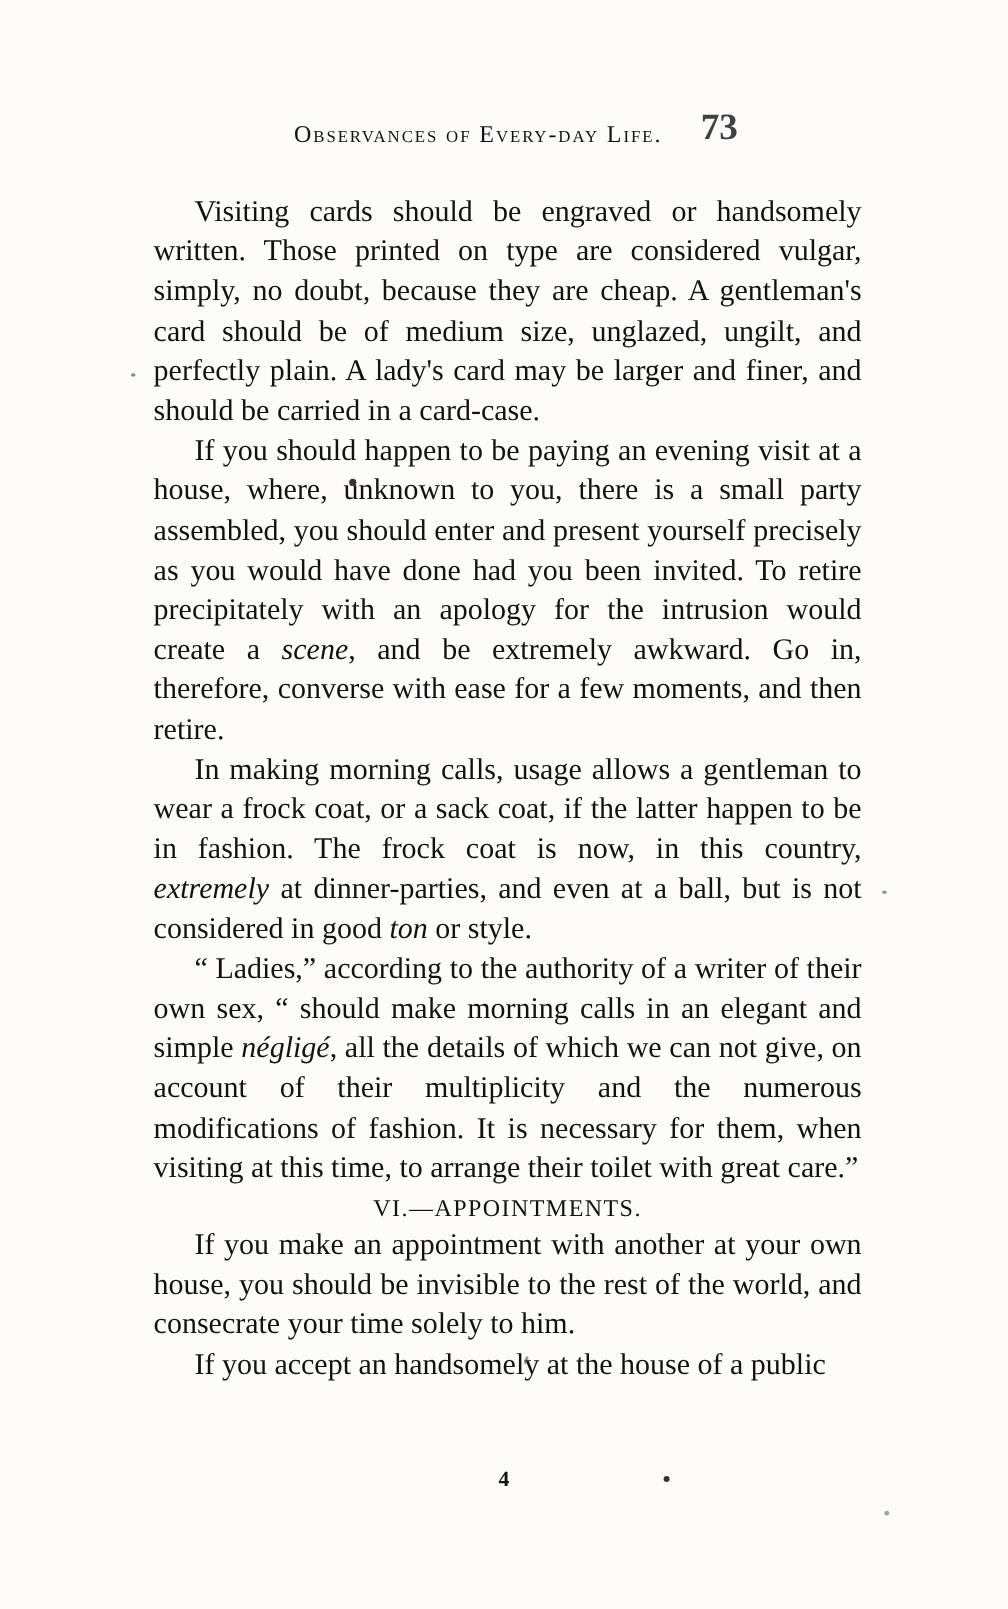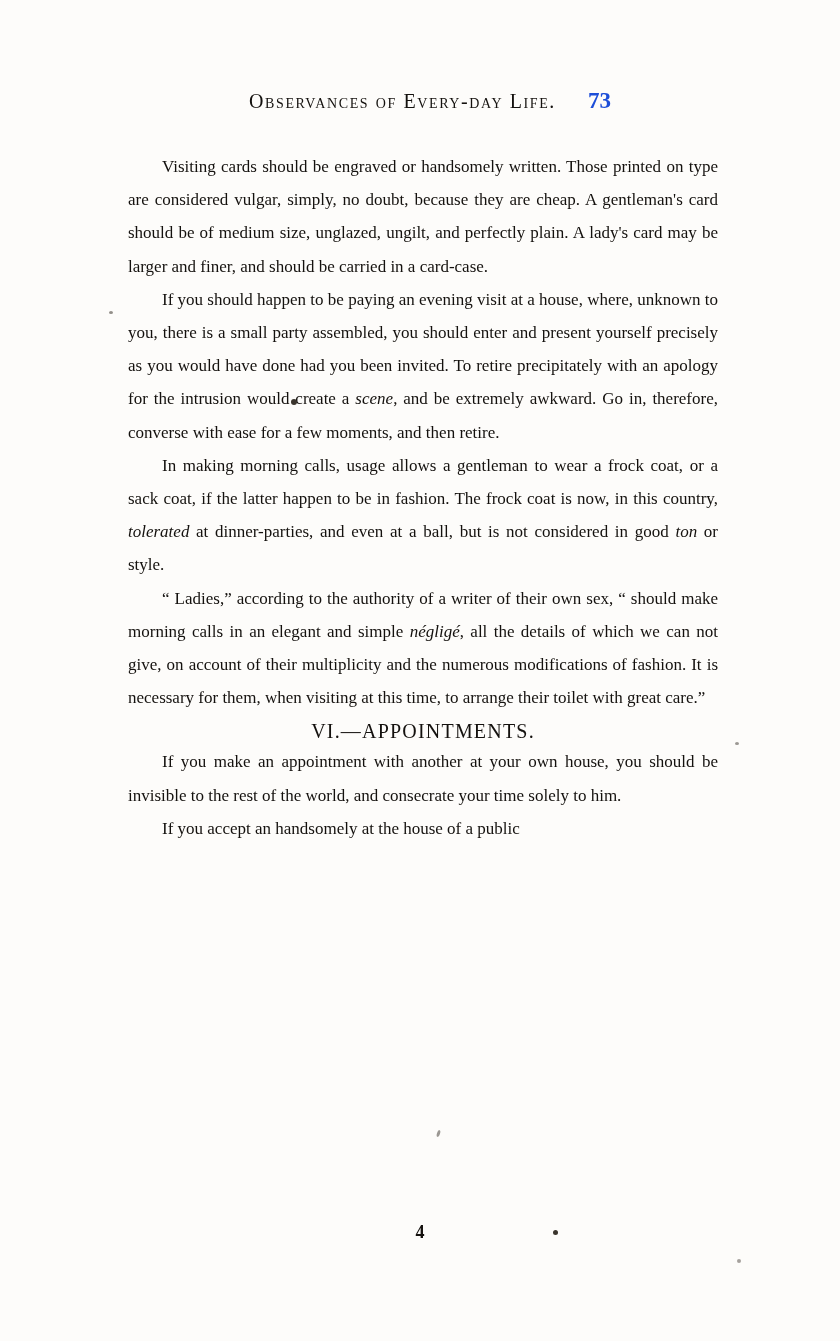--- a/index.html
+++ b/index.html
@@ -21,45 +21,45 @@
     background: #fdfcfa;
   }
   .content {
     position: absolute;
     left: 128px;
     top: 88px;
     width: 590px;
   }
   .running-head {
     display: flex;
-    align-items: center;
+    align-items: flex-end;
     justify-content: center;
     gap: 18px;
     margin: 0 0 36px 0;
     white-space: nowrap;
   }
   .running-head .rh-text {
     font-variant: small-caps;
     font-size: 20px;
     letter-spacing: 1.6px;
     color: #14110e;
   }
   .running-head .rh-num {
-    font-size: 23px;
+    font-size: 31px;
     font-weight: bold;
     letter-spacing: 0px;
-    color: #1d4ed8;
+    color: #404040;
     position: relative;
     left: 14px;
   }
   p.para {
     margin: 0 0 0 0;
     text-align: justify;
     text-justify: inter-word;
-    font-size: 17px;
+    font-size: 25px;
     line-height: 33.2px;
     text-indent: 34px;
     color: #14110e;
     hyphens: manual;
   }
   p.para + p.para {
     margin-top: 0px;
   }
   .section-head {
     text-align: center;
@@ -101,21 +101,21 @@
 
   <div class="content">
 
     <div class="running-head">
       <span class="rh-text">Observances of Every-day Life.</span>
       <span class="rh-num">73</span>
     </div>
 
     <p class="para">Visiting cards should be engraved or handsomely written. Those printed on type are considered vulgar, simply, no doubt, because they are cheap. A gentleman's card should be of medium size, unglazed, ungilt, and perfectly plain. A lady's card may be larger and finer, and should be carried in a card-case.</p>
     <p class="para">If you should happen to be paying an evening visit at a house, where, unknown to you, there is a small party assembled, you should enter and present yourself precisely as you would have done had you been invited. To retire precipitately with an apology for the intrusion would create a <em class="it">scene</em>, and be extremely awkward. Go in, therefore, converse with ease for a few moments, and then retire.</p>
-    <p class="para">In making morning calls, usage allows a gentleman to wear a frock coat, or a sack coat, if the latter happen to be in fashion. The frock coat is now, in this country, <em class="it">tolerated</em> at dinner-parties, and even at a ball, but is not considered in good <em class="it">ton</em> or style.</p>
+    <p class="para">In making morning calls, usage allows a gentleman to wear a frock coat, or a sack coat, if the latter happen to be in fashion. The frock coat is now, in this country, <em class="it">extremely</em> at dinner-parties, and even at a ball, but is not considered in good <em class="it">ton</em> or style.</p>
     <p class="para">“ Ladies,” according to the authority of a writer of their own sex, “ should make morning calls in an elegant and simple <em class="it">négligé</em>, all the details of which we can not give, on account of their multiplicity and the numerous modifications of fashion. It is necessary for them, when visiting at this time, to arrange their toilet with great care.”</p>
 
     <div class="section-head">VI.—APPOINTMENTS.</div>
 
     <p class="para">If you make an appointment with another at your own house, you should be invisible to the rest of the world, and consecrate your time solely to him.</p>
     <p class="para">If you accept an handsomely at the house of a public</p>
 
   </div>
 
   <div class="folio">4</div>

